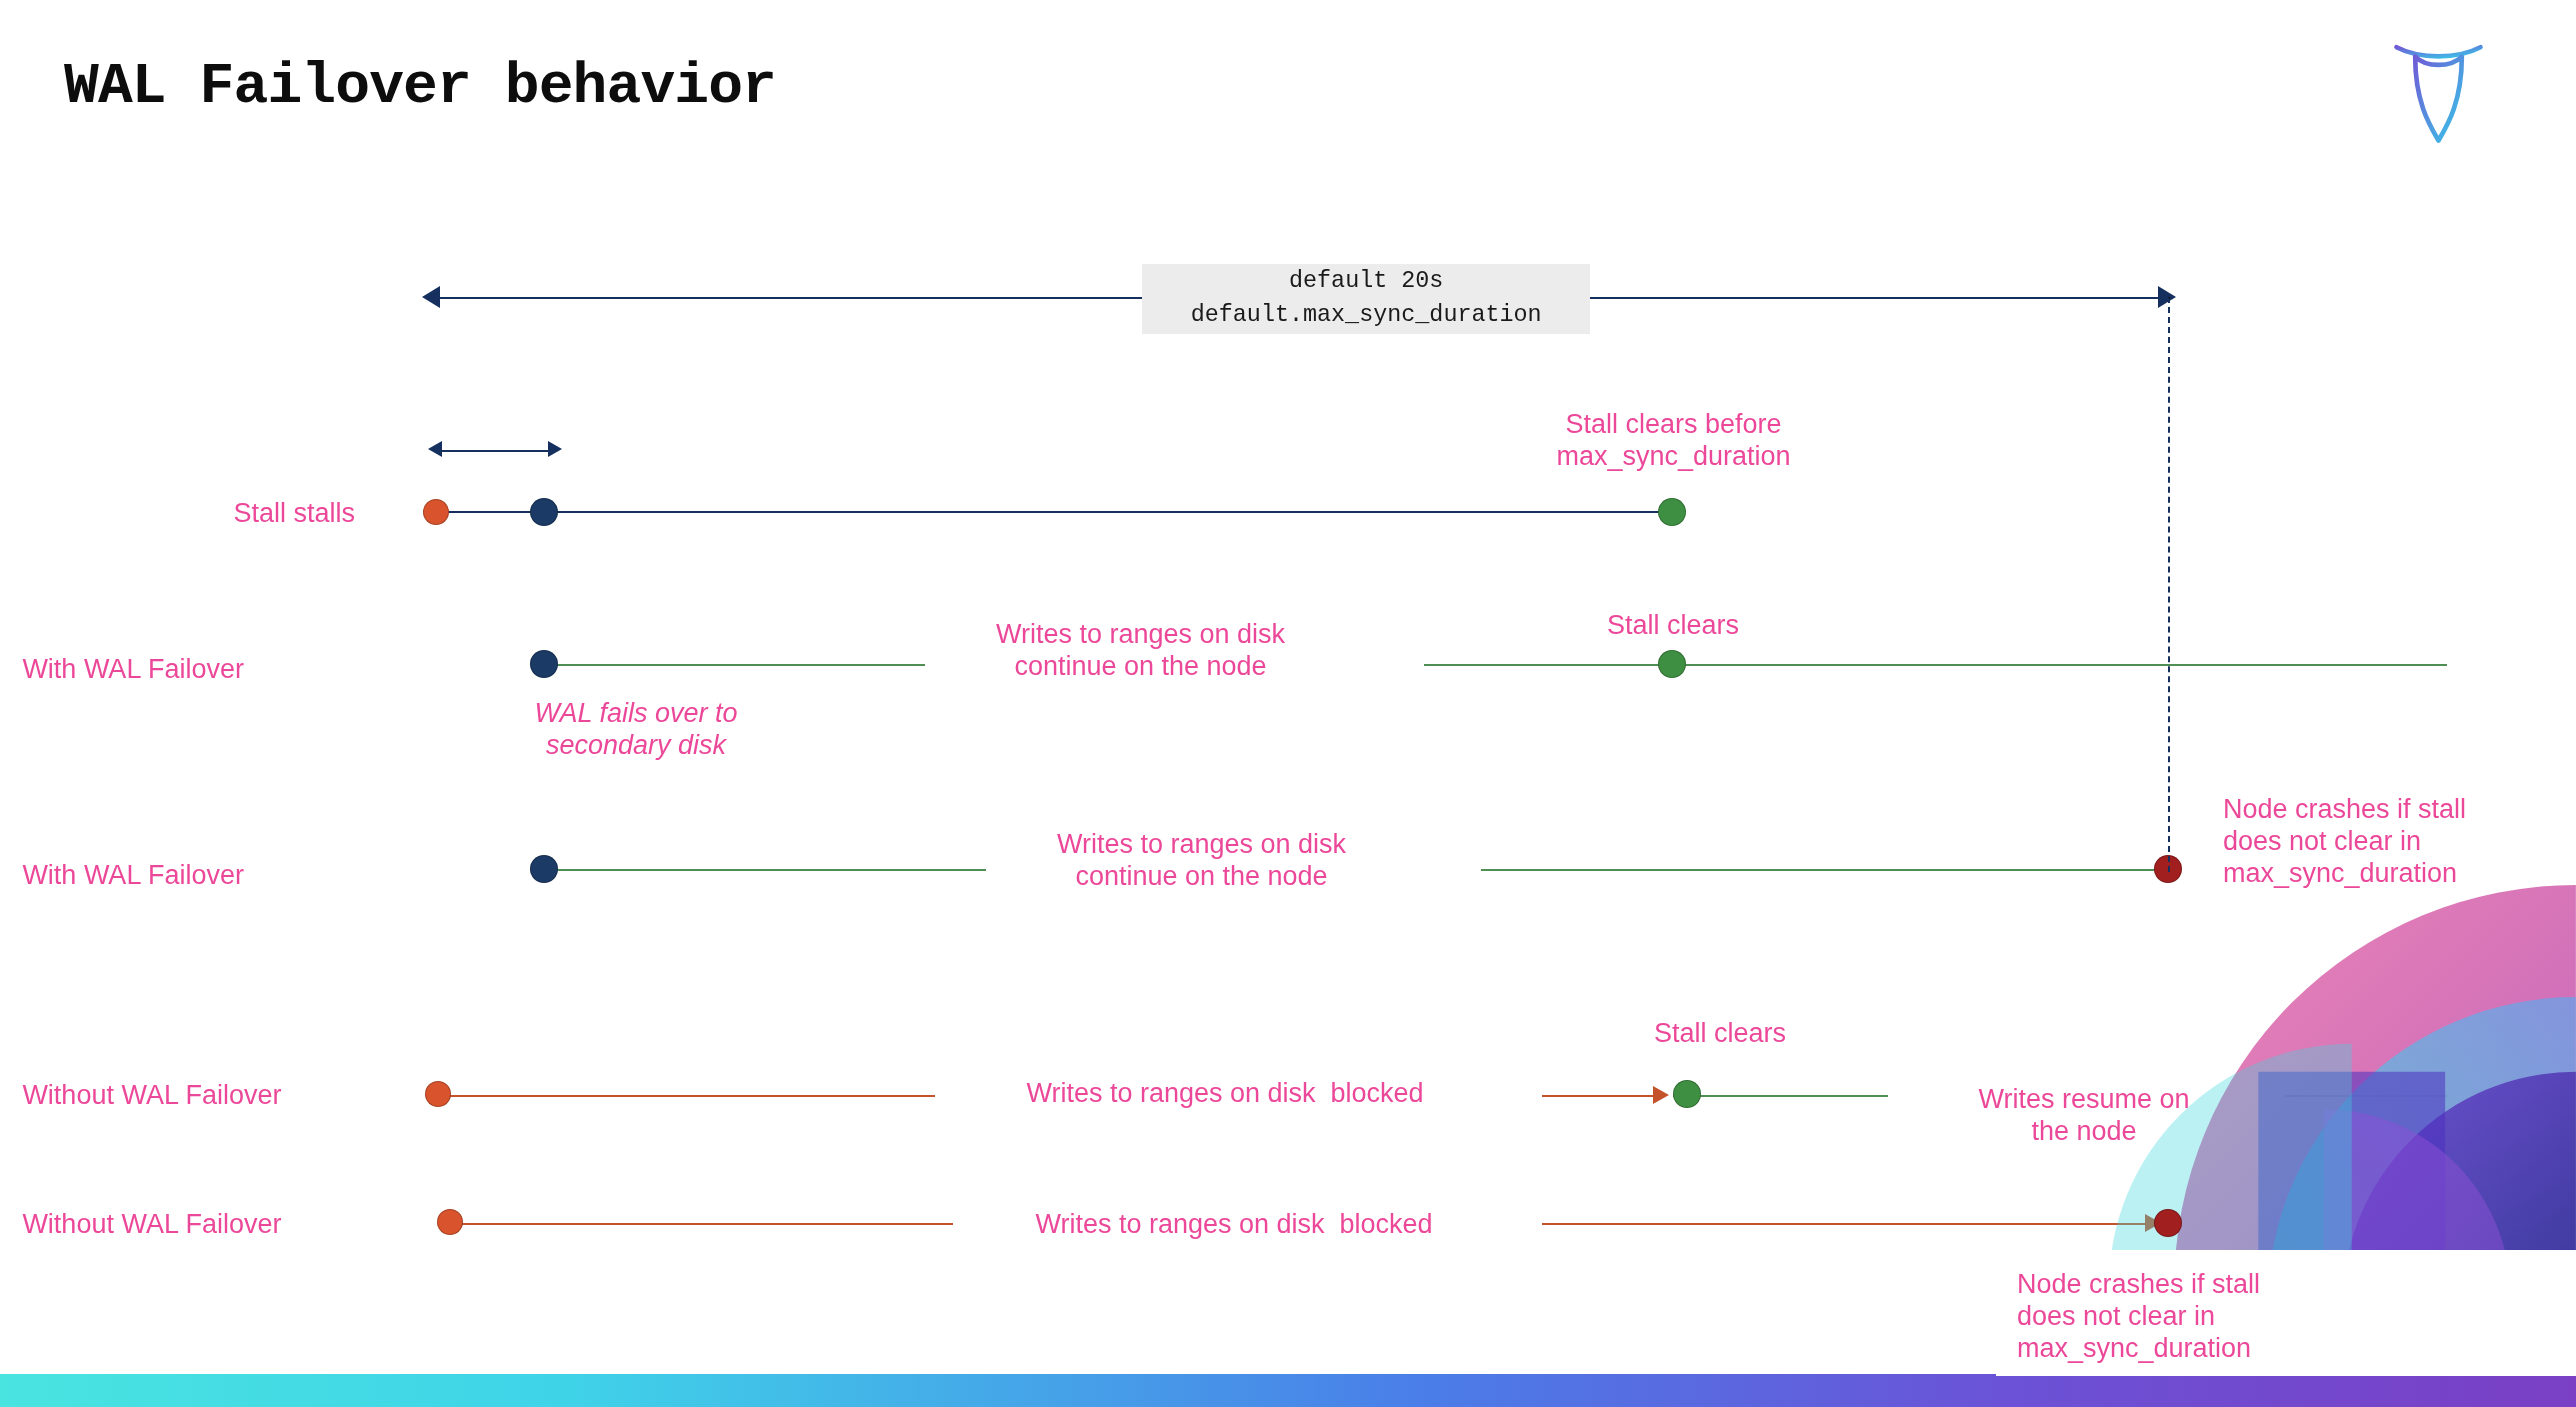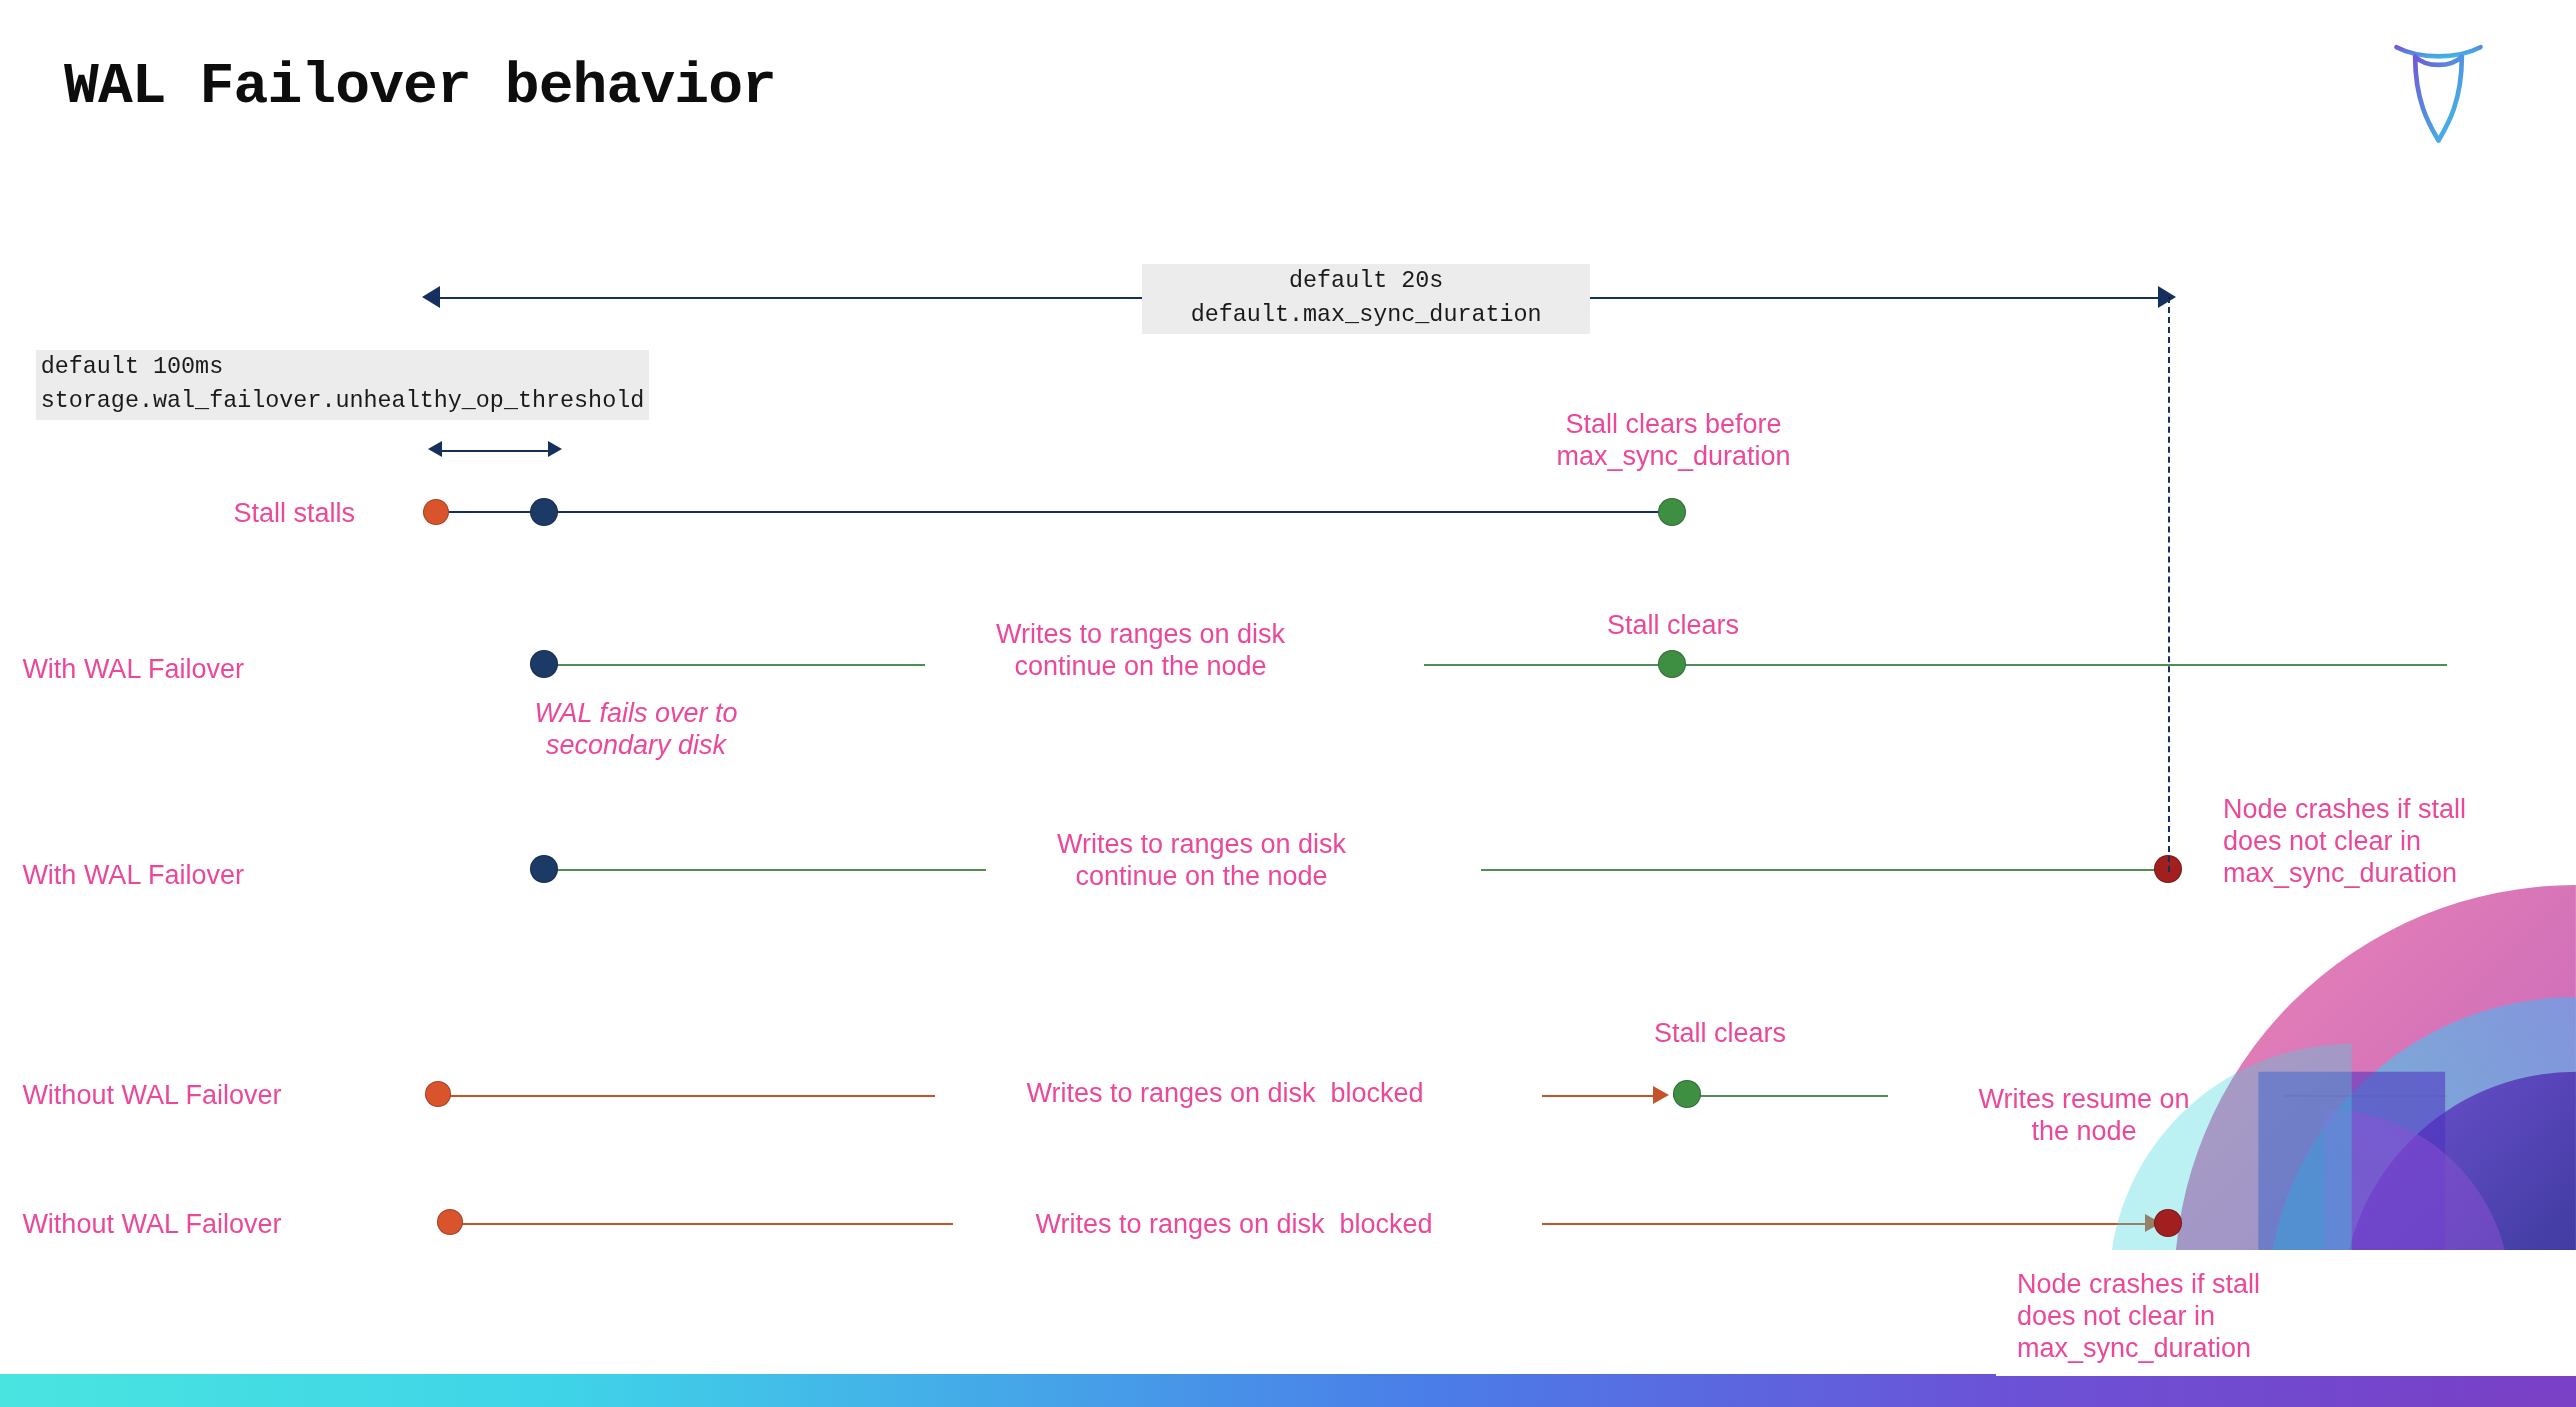--- a/index.html
+++ b/index.html
@@ -158,21 +158,20 @@
       <path d="M55 36 L55 112" stroke="url(#lg1)" stroke-width="4" fill="none"></path>
     </svg>
   </div>
 
   <div class="hline" style="left:439px; top:297px; width:1724px; border-color:#15305e;"></div>
   <div class="arrowhead arrow-left" style="left:422px; top:286px;"></div>
   <div class="arrowhead arrow-right" style="left:2158px; top:286px;"></div>
 
   <div class="mono" style="left:1142px; top:256px; width:439px; text-align:center;margin-top:8px;"><span>default 20s</span><br><span>default.max_sync_duration</span></div>
 
-  <div class="mono" style="left:36px; top:350px;"><span>default 100ms</span><br><span>storage.wal_failover.unhealthy_op_threshold</span></div>
 
   <div class="hline" style="left:441px; top:450px; width:112px; border-color:#15305e;"></div>
   <div class="arrowhead arrow-left-sm" style="left:428px; top:441px;"></div>
   <div class="arrowhead arrow-right-sm" style="left:548px; top:441px;"></div>
 
   <div class="label right" style="left:56px; top:498px; width:299px;">Stall stalls</div>
 
   <div class="hline" style="left:439px; top:511px; width:1234px; border-color:#15305e;"></div>
 
   <div class="dot" style="left:423px; top:499px; width:26px; height:26px; background:#d9542c;"></div>

